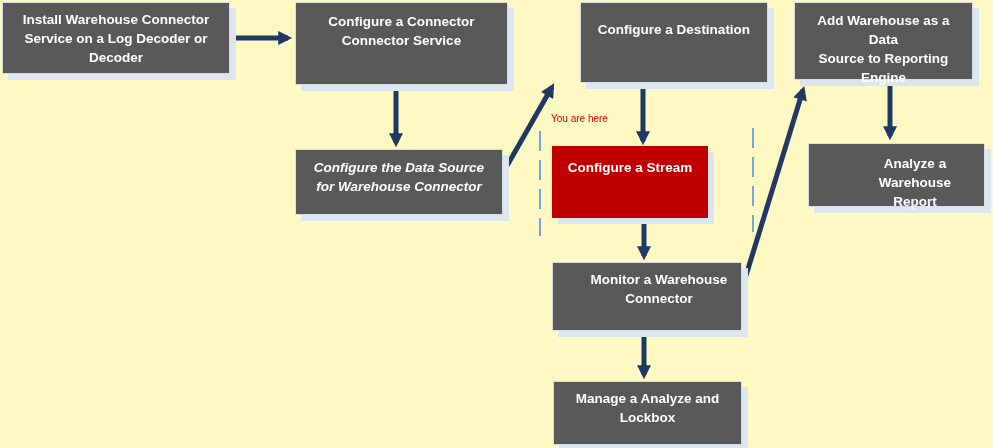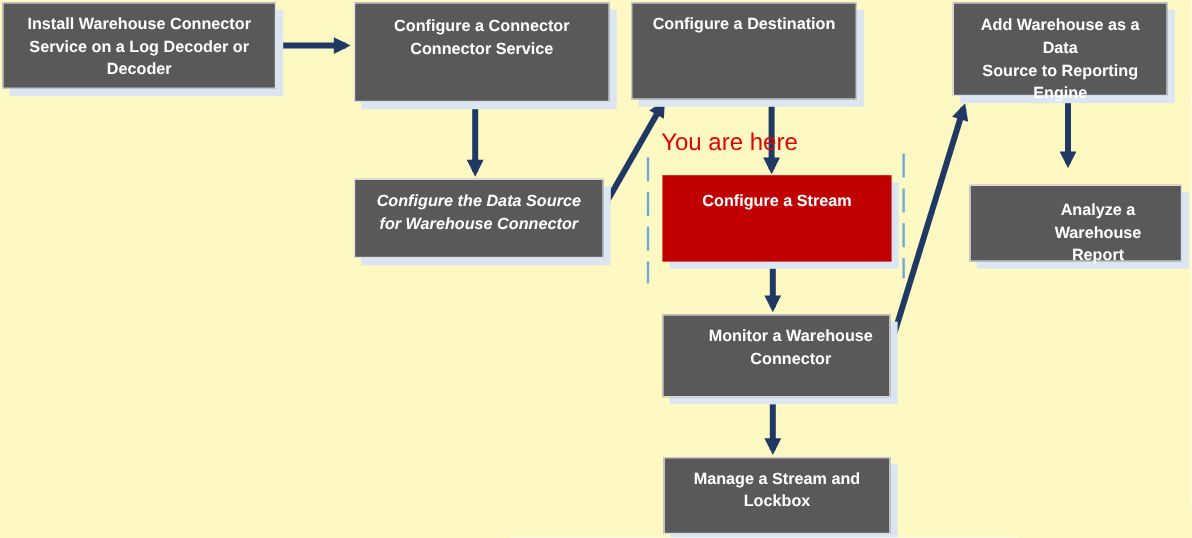--- a/index.html
+++ b/index.html
@@ -28,33 +28,33 @@
     text-align: center;
     white-space: pre-line;
     padding: 8px 8px 0 8px;
     border: 1px solid #d7dde5;
     box-shadow: 6px 6px 0 0 #dce6f1;
     z-index: 2;
     cursor: pointer;
   }
   #box-install              { left: 2px;   top: 2px;   width: 228px; height: 72px; padding-top: 7px; }
   #box-configure-service    { left: 295px; top: 2px;   width: 213px; height: 83px; padding-top: 9px; }
-  #box-configure-destination{ left: 526px; top: 2px;   width: 188px; height: 81px; padding-top: 7px; }
+  #box-configure-destination{ left: 580px; top: 2px;   width: 188px; height: 81px; padding-top: 17px; }
   #box-add-warehouse        { left: 794px; top: 2px;   width: 179px; height: 78px; padding-top: 8px; }
   #box-configure-datasource { left: 295px; top: 149px; width: 208px; height: 66px; padding-top: 8px; font-style: italic; }
-  #box-configure-stream     { left: 552px; top: 146px; width: 191px; height: 72px; padding-top: 12px;
+  #box-configure-stream     { left: 552px; top: 146px; width: 156px; height: 72px; padding-top: 12px;
                               background: #c00000; border: none; }
-  #box-analyze-report       { left: 808px; top: 154px; width: 177px; height: 64px; padding-top: 10px; padding-left: 45px; }
+  #box-analyze-report       { left: 808px; top: 143px; width: 177px; height: 64px; padding-top: 10px; padding-left: 45px; }
   #box-monitor-connector    { left: 552px; top: 262px; width: 190px; height: 69px; padding-top: 7px; padding-left: 32px; }
   #box-manage-stream        { left: 553px; top: 381px; width: 189px; height: 64px; padding-top: 7px; }
   .you-are-here {
     position: absolute;
     left: 551px; top: 110px;
     color: #e00000;
-    font-size: 20px;
+    font-size: 10px;
     line-height: 18px;
     z-index: 3;
     white-space: nowrap;
   }
 </style>
 </head>
 <body>
 
 <div class="canvas">
 
@@ -95,18 +95,18 @@
 for Warehouse Connector</div>
 
   <div class="flow-box" id="box-configure-stream">Configure a Stream</div>
 
   <div class="flow-box" id="box-analyze-report">Analyze a Warehouse
 Report</div>
 
   <div class="flow-box" id="box-monitor-connector">Monitor a Warehouse
 Connector</div>
 
-  <div class="flow-box" id="box-manage-stream">Manage a Stream and
+  <div class="flow-box" id="box-manage-stream">Manage a Analyze and
 Lockbox</div>
 
   <div class="you-are-here">You are here</div>
 
 </div>
 
 </body></html>

